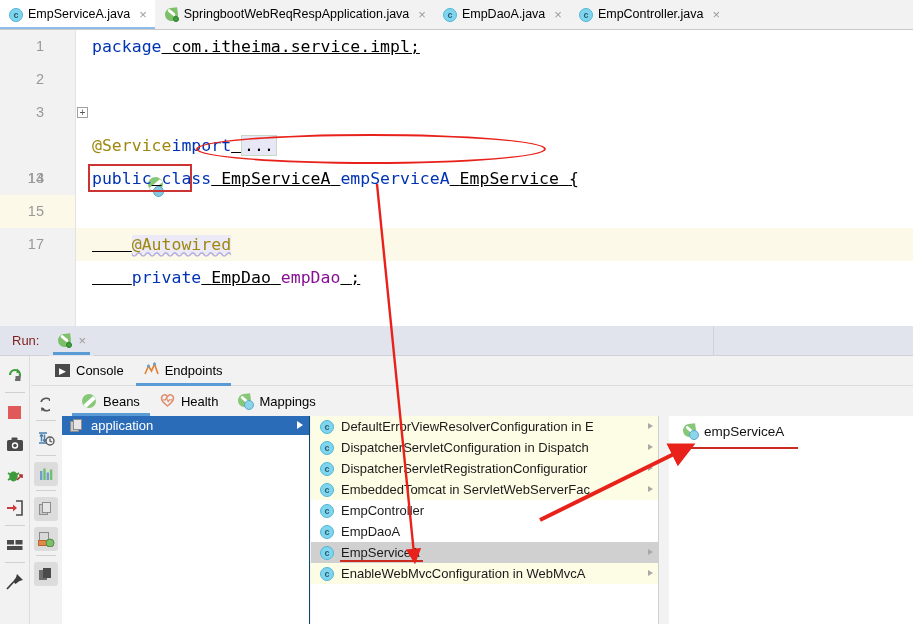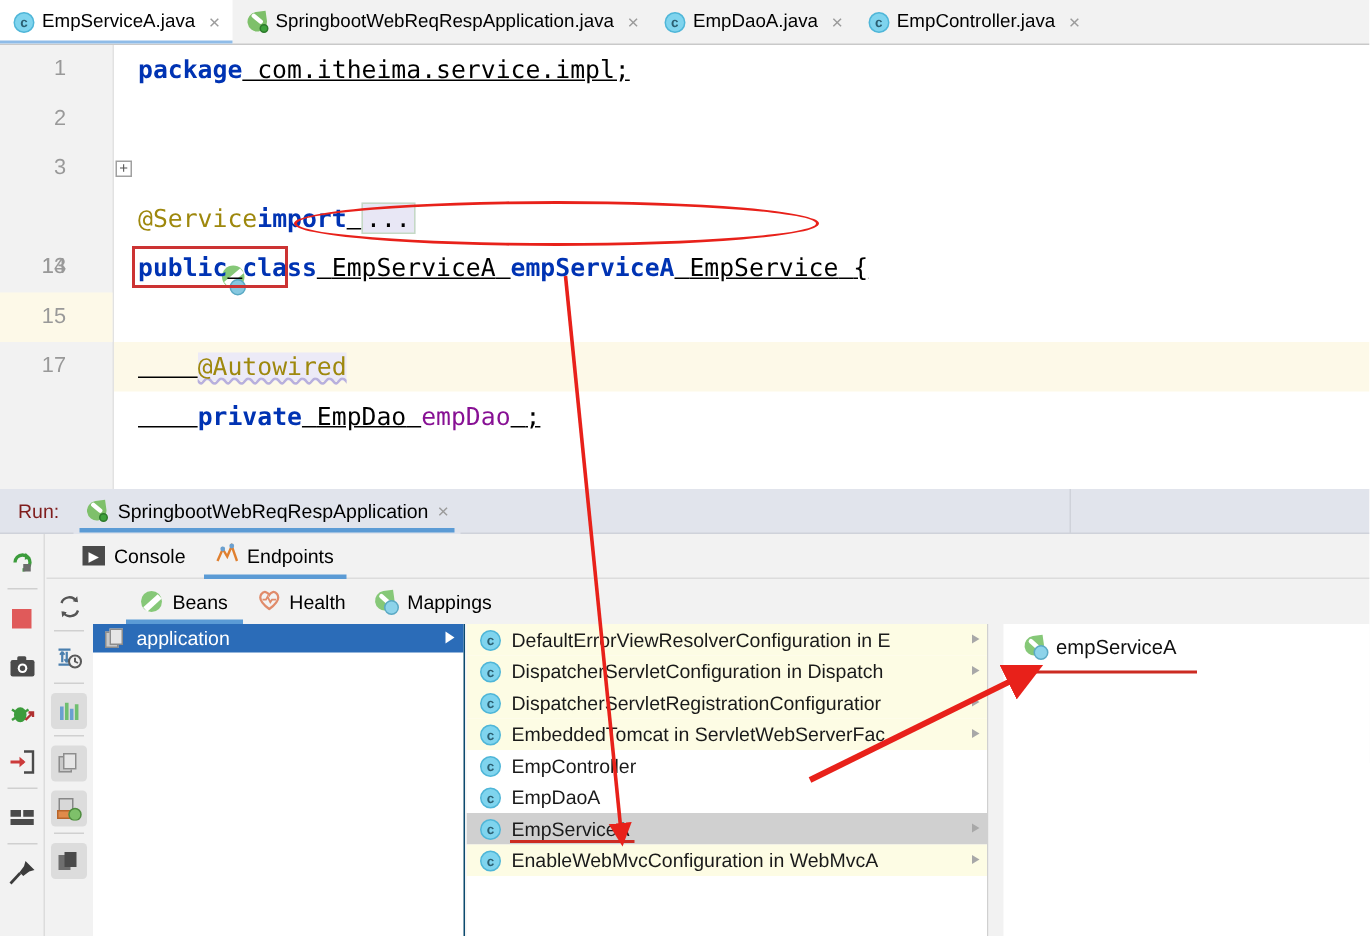--- a/index.html
+++ b/index.html
@@ -100,21 +100,21 @@
     position:absolute; left:5px; bottom:-1px; width:11px; height:11px;
     border-radius:50%; background:#86c8e0; border:1px solid #5aa9c4;
   }
 
   .code-line {
     position:relative; height:33px; line-height:33px;
     font-family:"DejaVu Sans Mono", monospace; font-size:16.5px;
     white-space:pre; padding-left:16px; color:#000;
   }
   .code-line.hl { background:#fdf9e8; }
-  .kw  { color:#0033b3;font-weight:bold; }
+  .kw  { color:#0033b3; }
   .ann { color:#9e880d; }
   .fld { color:#871094; }
   .plain { color:#000;text-decoration:underline; }
   .fold {
     display:inline-block; width:11px; height:11px; border:1px solid #a0a0a0;
     color:#555; font-size:10px; line-height:9px; text-align:center;
     position:absolute; left:1px; top:11px; background:#fff;
     font-family:"Liberation Sans", sans-serif;
   }
   .imports-chip {
@@ -200,21 +200,21 @@
     display:flex; align-items:center; gap:6px; height:30px; padding:0 10px;
     font-size:13px; color:#000; position:relative;
   }
   .t2.active::after {
     content:""; position:absolute; left:2px; right:2px; bottom:0; height:2.5px;
     background:#5b9bd5;
   }
 
   
   .tabrow3 {
-    position:absolute; left:62px; top:61px; width:851px; height:29px;
+    position:absolute; left:50px; top:61px; width:851px; height:29px;
     background:#f2f2f2; display:flex; align-items:center; padding-left:22px;
   }
   .t3 {
     display:flex; align-items:center; gap:6px; height:29px; padding:0 10px;
     font-size:13px; color:#000; position:relative;
   }
   .t3.active::after {
     content:""; position:absolute; left:0px; right:0px; bottom:0; height:3px;
     background:#5b9bd5;
   }
@@ -359,21 +359,20 @@
   <div class="runpanel">
 
     <div class="run-header">
       <span class="run-label">Run:</span>
       <div class="run-tab">
         <span class="ic-spring">
             <span class="leaf"></span>
             <span class="cut"></span>
             <span class="dot"></span>
           </span>
-        <span>SpringbootWebReqRespApplication</span>
         <span class="tab-close">×</span>
       </div>
       <div class="run-hdr-div" style="left:713px;"></div>
     </div>
 
     <div class="lefttool">
       <div class="tbtn">
         <svg width="18" height="18" viewBox="0 0 18 18">
           <path d="M4 9 A5 5 0 1 1 9 14" fill="none" stroke="#3c9c3c" stroke-width="2.2"></path>
           <path d="M11 2.5 L14.5 6 L10.5 7.2 Z" fill="#3c9c3c"></path>

